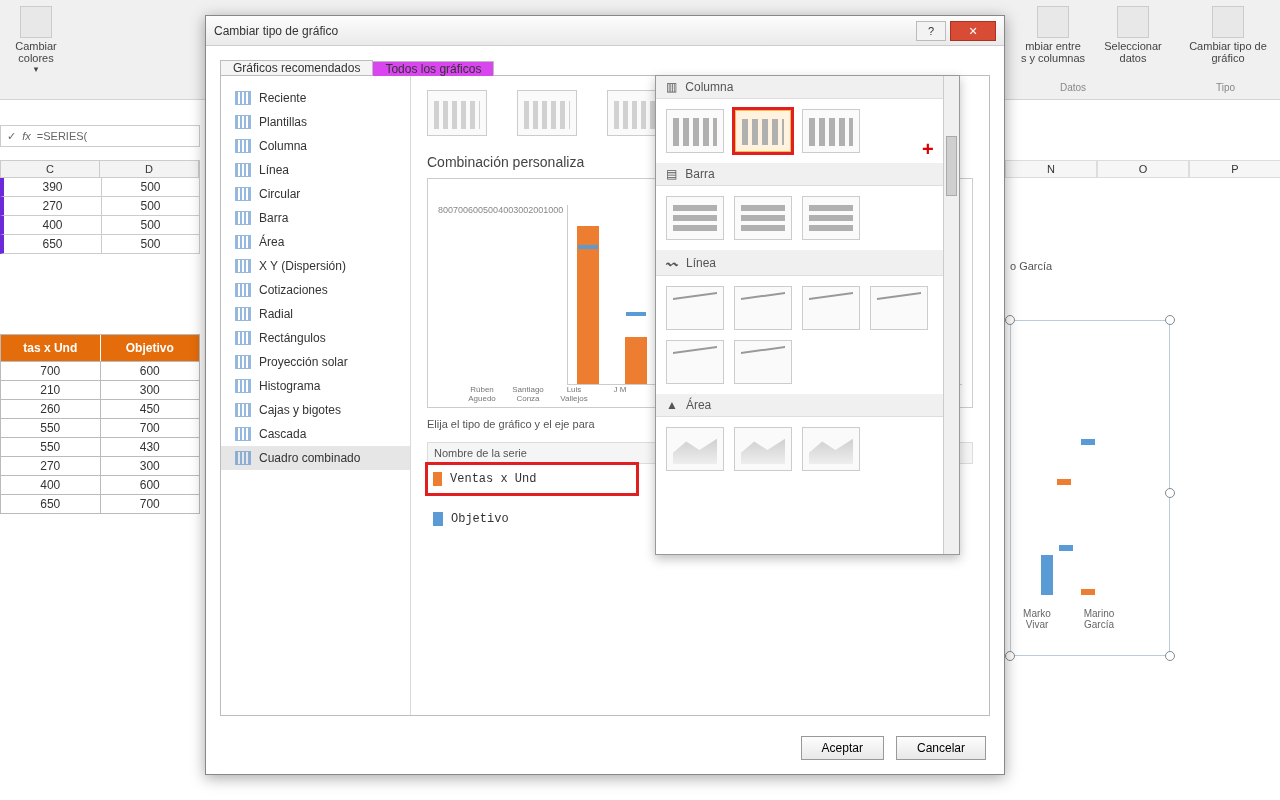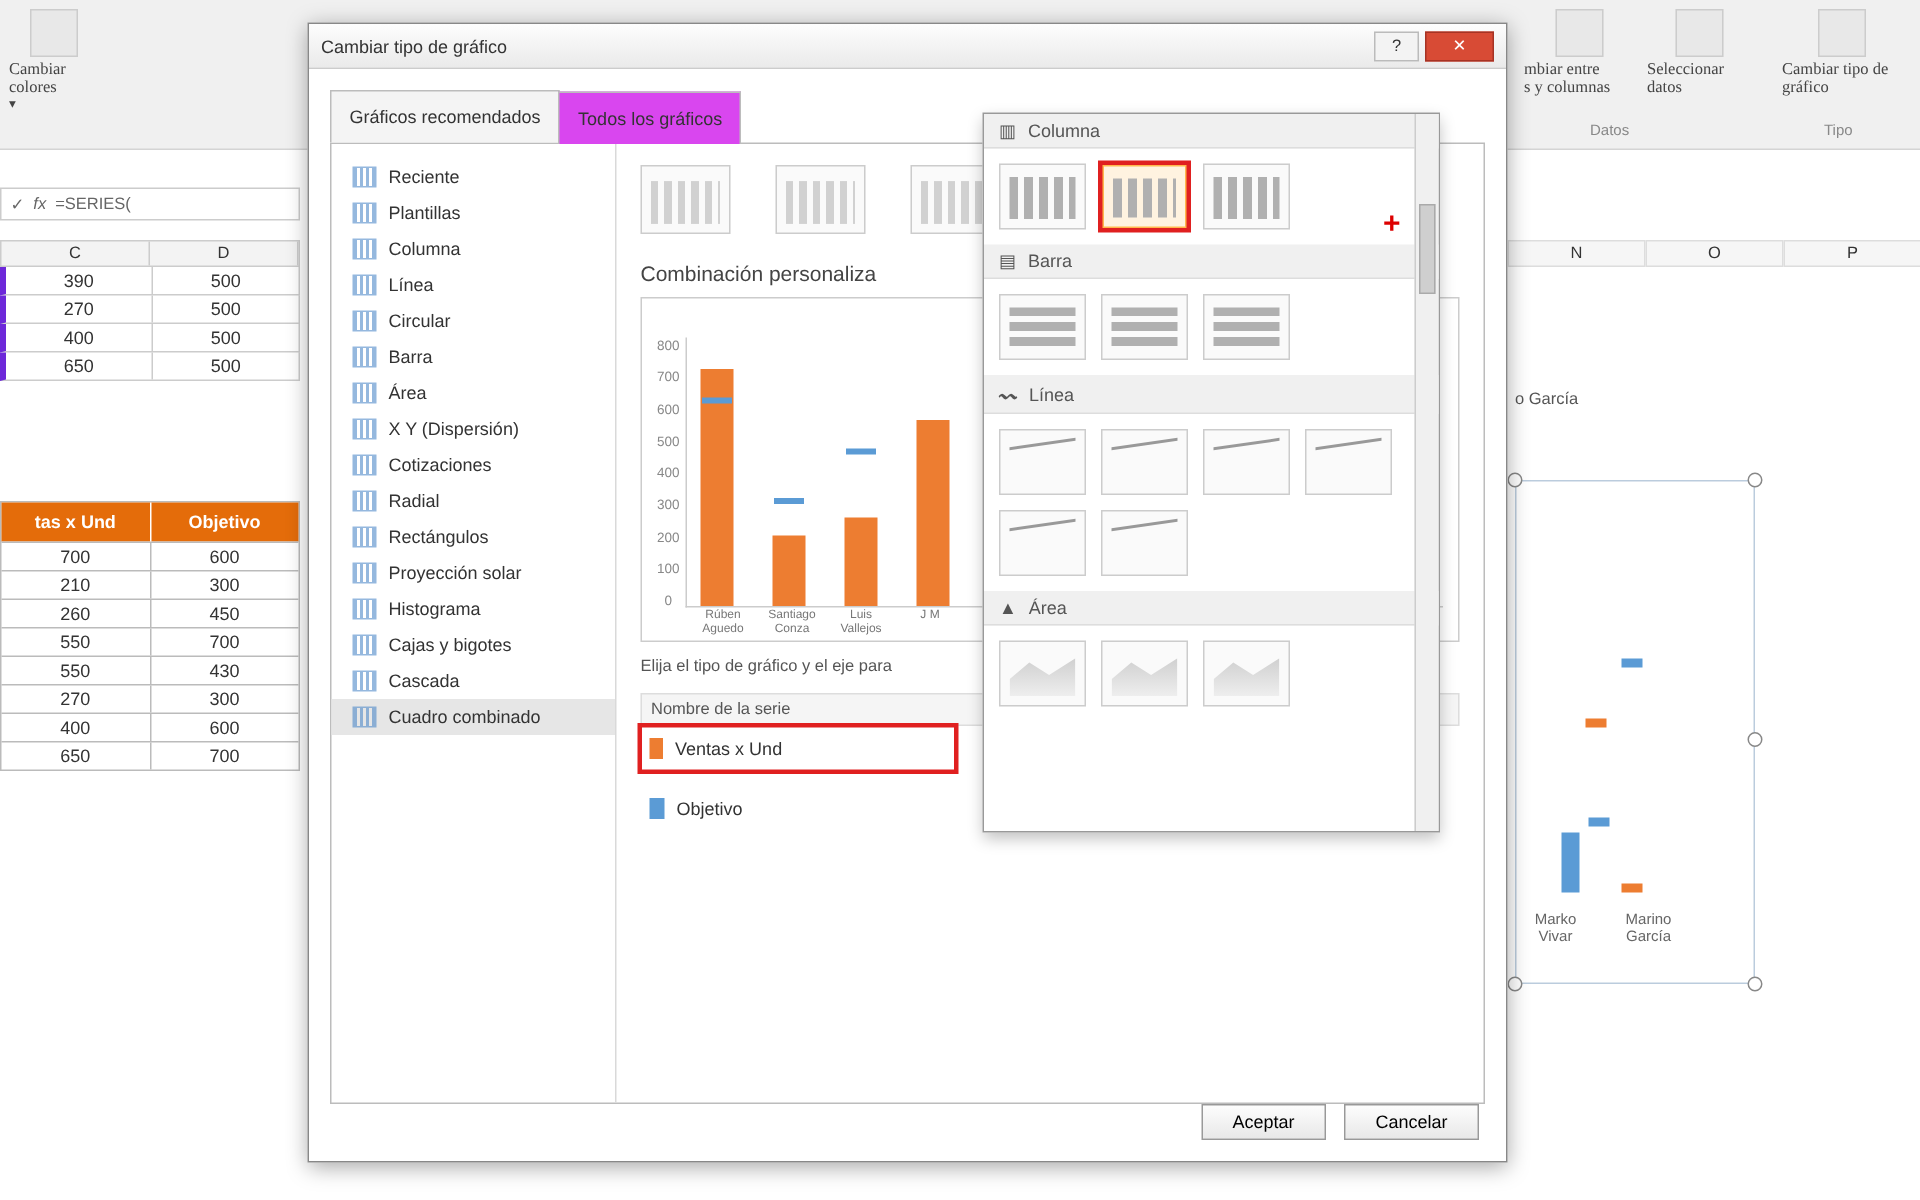--- a/index.html
+++ b/index.html
@@ -1,20 +1,20 @@
 <!DOCTYPE html>
 <html><head>
 <meta charset="utf-8">
 <style>
 * { box-sizing: border-box; margin: 0; padding: 0; }
 body { font-family: "Segoe UI", Tahoma, sans-serif; font-size: 12px; background: #fff; width: 1280px; height: 800px; overflow: hidden; position: relative; color: #333; }
 
 
 .ribbon-bg { position: absolute; top: 0; left: 0; right: 0; height: 100px; background: #f0f0f0; border-bottom: 1px solid #d4d4d4; }
-.ribbon-btn { position: absolute; font-size: 11px; color: #444; font-family: Liberation Serif, serif; }
+.ribbon-btn { position: absolute; text-align: center; font-size: 11px; color: #444; }
 .ribbon-btn .ric { width: 32px; height: 32px; margin: 0 auto 2px; background: #e8e8e8; border: 1px solid #ccc; }
 .ribbon-group-label { font-size: 10px; color: #888; }
 
 
 .sheet { position: absolute; top: 160px; left: 0; width: 200px; }
 .colhdr { display: flex; background: #f3f3f3; border: 1px solid #ccc; }
 .colhdr div { flex: 1; text-align: center; font-size: 11px; padding: 2px 0; border-right: 1px solid #ccc; }
 .row { display: flex; border-left: 4px solid #6d28d9; border-right: 1px solid #ccc; border-bottom: 1px solid #ccc; }
 .row div { flex: 1; text-align: center; padding: 2px 0; border-right: 1px solid #ccc; }
 .row div:last-child { border-right: 0; }
@@ -34,21 +34,21 @@
 .dialog { position: absolute; left: 205px; top: 15px; width: 800px; height: 760px; background: #fff; border: 1px solid #888; box-shadow: 0 3px 14px rgba(0,0,0,.35); }
 .titlebar { height: 30px; background: linear-gradient(#fdfdfd,#eaeaea); border-bottom: 1px solid #ccc; display: flex; align-items: center; padding: 0 8px; }
 .titlebar .ttl { font-size: 12px; color: #333; }
 .titlebar .spacer { flex: 1; }
 .tbtn { width: 30px; height: 20px; border: 1px solid #bbb; background: #f3f3f3; margin-left: 4px; text-align: center; line-height: 18px; font-size: 11px; }
 .tbtn.close { background: #d84b35; color: #fff; border-color: #a63324; width: 46px; }
 
 .dlg-body { position: absolute; top: 30px; left: 0; right: 0; bottom: 0; padding: 14px 14px 10px; }
 
 .tabs { display: flex; border-bottom: 1px solid #bcbcbc; }
-.tab { padding: 10px 12px; border: 1px solid #bcbcbc; border-bottom: none; background: #f4f4f4; margin-right: -1px; font-size: 12px; }
+.tab { padding: 0 12px; border: 1px solid #bcbcbc; border-bottom: none; background: #f4f4f4; margin-right: -1px; font-size: 12px; }
 .tab.active { background: #d946ef; position: relative; top: 1px; }
 
 .content { display: flex; height: 640px; border: 1px solid #bcbcbc; border-top: none; }
 .sidebar { width: 190px; border-right: 1px solid #d9d9d9; padding: 10px 0; }
 .sb-item { display: flex; align-items: center; gap: 8px; padding: 5px 14px; font-size: 12px; color: #333; cursor: default; }
 .sb-item.sel { background: #e6e6e6; }
 .sb-ic { width: 16px; height: 14px; display: inline-block; position: relative; }
 .sb-ic::before { content: ""; position: absolute; inset: 0; border: 1px solid #4f8ac9; background: repeating-linear-gradient(90deg,#4f8ac9 0 2px,transparent 2px 4px); opacity: .6; }
 
 .main { flex: 1; padding: 14px 16px 8px; overflow: hidden; position: relative; }
@@ -56,37 +56,37 @@
 .thumb-row { display: flex; gap: 30px; margin-bottom: 18px; }
 .thumb { width: 60px; height: 46px; border: 1px solid #ccc; background: #fafafa; position: relative; }
 .thumb::after { content: ""; position: absolute; left: 6px; right: 6px; bottom: 6px; top: 10px; background: repeating-linear-gradient(90deg,#b6b6b6 0 5px,transparent 5px 9px), repeating-linear-gradient(90deg,#888 0 5px,transparent 5px 9px); opacity: .6; }
 
 .section-title { font-size: 14px; color: #444; margin: 4px 0 8px; }
 
 
 .preview { border: 1px solid #ccc; padding: 8px 10px 4px; background: #fff; position: relative; }
 .preview .pttl { text-align: center; font-size: 12px; color: #666; margin-bottom: 4px; }
 .axis-area { display: flex; }
-.ylabels { display: flex; flex-direction: column; justify-content: space-between; font-size: 9px; color: #888; padding-right: 4px; height: 180px; text-align: center; }
+.ylabels { display: flex; flex-direction: row; justify-content: space-between; font-size: 9px; color: #888; padding-right: 4px; height: 180px; text-align: center; }
 .bars { flex: 1; height: 180px; border-left: 1px solid #ccc; border-bottom: 1px solid #ccc; display: flex; align-items: flex-end; gap: 20px; padding: 0 6px; position: relative; }
 .bar-col { width: 28px; display: flex; flex-direction: column; align-items: center; position: relative; }
 .bar { width: 22px; background: #ed7d31; }
 .marker { width: 20px; height: 4px; background: #5b9bd5; position: absolute; }
 .xlabels { display: flex; margin-left: 24px; gap: 6px; font-size: 8px; color: #777; text-align: center; }
 .xlabels div { width: 40px; }
 
 .series-header { display: flex; margin-top: 12px; font-size: 11px; color: #555; padding: 4px 6px; background: #f5f5f5; border: 1px solid #ddd; }
 .series-header div:nth-child(1) { width: 230px; }
 .series-header div:nth-child(2) { flex: 1; }
 
 .series-row { display: flex; align-items: center; padding: 8px 6px; gap: 8px; }
 .sw { width: 10px; height: 14px; }
 .sw.o { background: #ed7d31; }
 .sw.b { background: #5b9bd5; }
-.series-name { width: 200px; }
+.series-name { width: 200px; font-family: Liberation Mono, monospace; }
 .combo { width: 190px; height: 26px; border: 1px solid #aaa; display: flex; align-items: center; padding: 0 6px; justify-content: space-between; background: #fff; }
 .combo .dd { width: 18px; text-align: center; border-left: 1px solid #ccc; margin-right: -6px; padding-right:4px; height:100%; line-height:24px; }
 .chk { width: 14px; height: 14px; border: 1px solid #888; margin-left: 40px; }
 
 .hl-red { outline: 3px solid #e02020; outline-offset: -1px; }
 
 
 .popup { position: absolute; left: 655px; top: 75px; width: 305px; height: 480px; background: #fff; border: 1px solid #999; box-shadow: 0 4px 10px rgba(0,0,0,.25); z-index: 50; }
 .popup .grp { }
 .popup .ghdr { background: #f0f0f0; padding: 4px 10px; font-size: 12px; color: #555; display: flex; align-items: center; gap: 8px; border-bottom: 1px solid #ddd; }

